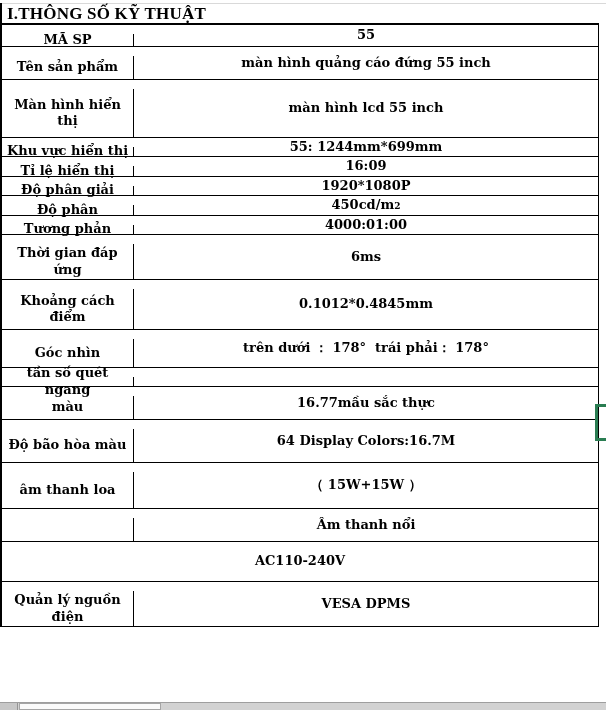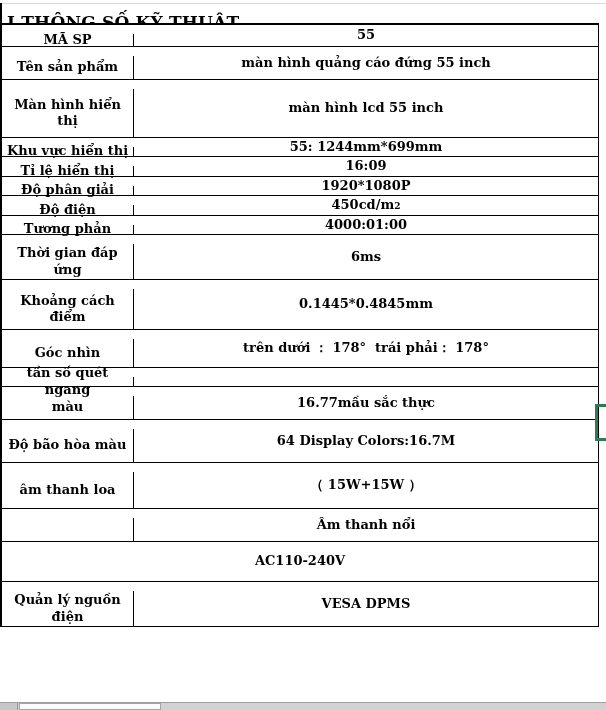--- a/index.html
+++ b/index.html
@@ -3,21 +3,21 @@
 <meta charset="utf-8">
 <style>
   html,body{margin:0;padding:0;}
   body{
     width:606px;height:710px;position:relative;overflow:hidden;
     background:#ffffff;
     font-family:"DejaVu Serif","Liberation Serif",serif;
     font-weight:bold;color:#000;
   }
   .top-gridline{position:absolute;left:0;top:3px;width:606px;height:1px;background:#d9d9d9;}
-  .title{position:absolute;left:7px;top:12px;font-size:17px;letter-spacing:0.2px;white-space:nowrap;}
+  .title{position:absolute;left:7px;top:4px;font-size:17px;letter-spacing:0.2px;white-space:nowrap;font-family:Liberation Serif, serif;}
   .title-left-border{position:absolute;left:0;top:3px;width:2px;height:20px;background:#000;}
   .tbl{
     position:absolute;left:0;top:23px;width:599px;
     border-top:2px solid #000;border-left:2px solid #000;border-right:1px solid #000;
     box-sizing:border-box;background:#fff;
   }
   .row{display:flex;border-bottom:1px solid #000;box-sizing:border-box;align-items:stretch;}
   .lbl{
     width:132px;flex:0 0 132px;border-right:1px solid #000;box-sizing:border-box;
     display:flex;align-items:center;justify-content:center;text-align:center;
@@ -72,34 +72,34 @@
   </div>
   <div class="row" style="height:20px">
     <div class="lbl">Tỉ lệ hiển thị</div>
     <div class="val">16:09</div>
   </div>
   <div class="row" style="height:19px">
     <div class="lbl">Độ phân giải</div>
     <div class="val">1920*1080P</div>
   </div>
   <div class="row" style="height:20px">
-    <div class="lbl">Độ điện</div>
+    <div class="lbl">Độ phân</div>
     <div class="val"><span>450cd/m</span><sup>2</sup></div>
   </div>
   <div class="row" style="height:19px">
     <div class="lbl">Tương phản</div>
     <div class="val">4000:01:00</div>
   </div>
   <div class="row" style="height:45px">
     <div class="lbl">Thời gian đáp ứng</div>
     <div class="val">6ms</div>
   </div>
   <div class="row" style="height:50px">
     <div class="lbl">Khoảng cách điểm</div>
-    <div class="val">0.1445*0.4845mm</div>
+    <div class="val">0.1012*0.4845mm</div>
   </div>
   <div class="row" style="height:38px">
     <div class="lbl">Góc nhìn</div>
     <div class="val">trên dưới ： 178°  trái phải： 178°</div>
   </div>
   <div class="row" style="height:19px">
     <div class="lbl">tần số quét ngang</div>
   </div>
   <div class="row" style="height:33px">
     <div class="lbl">màu</div>

